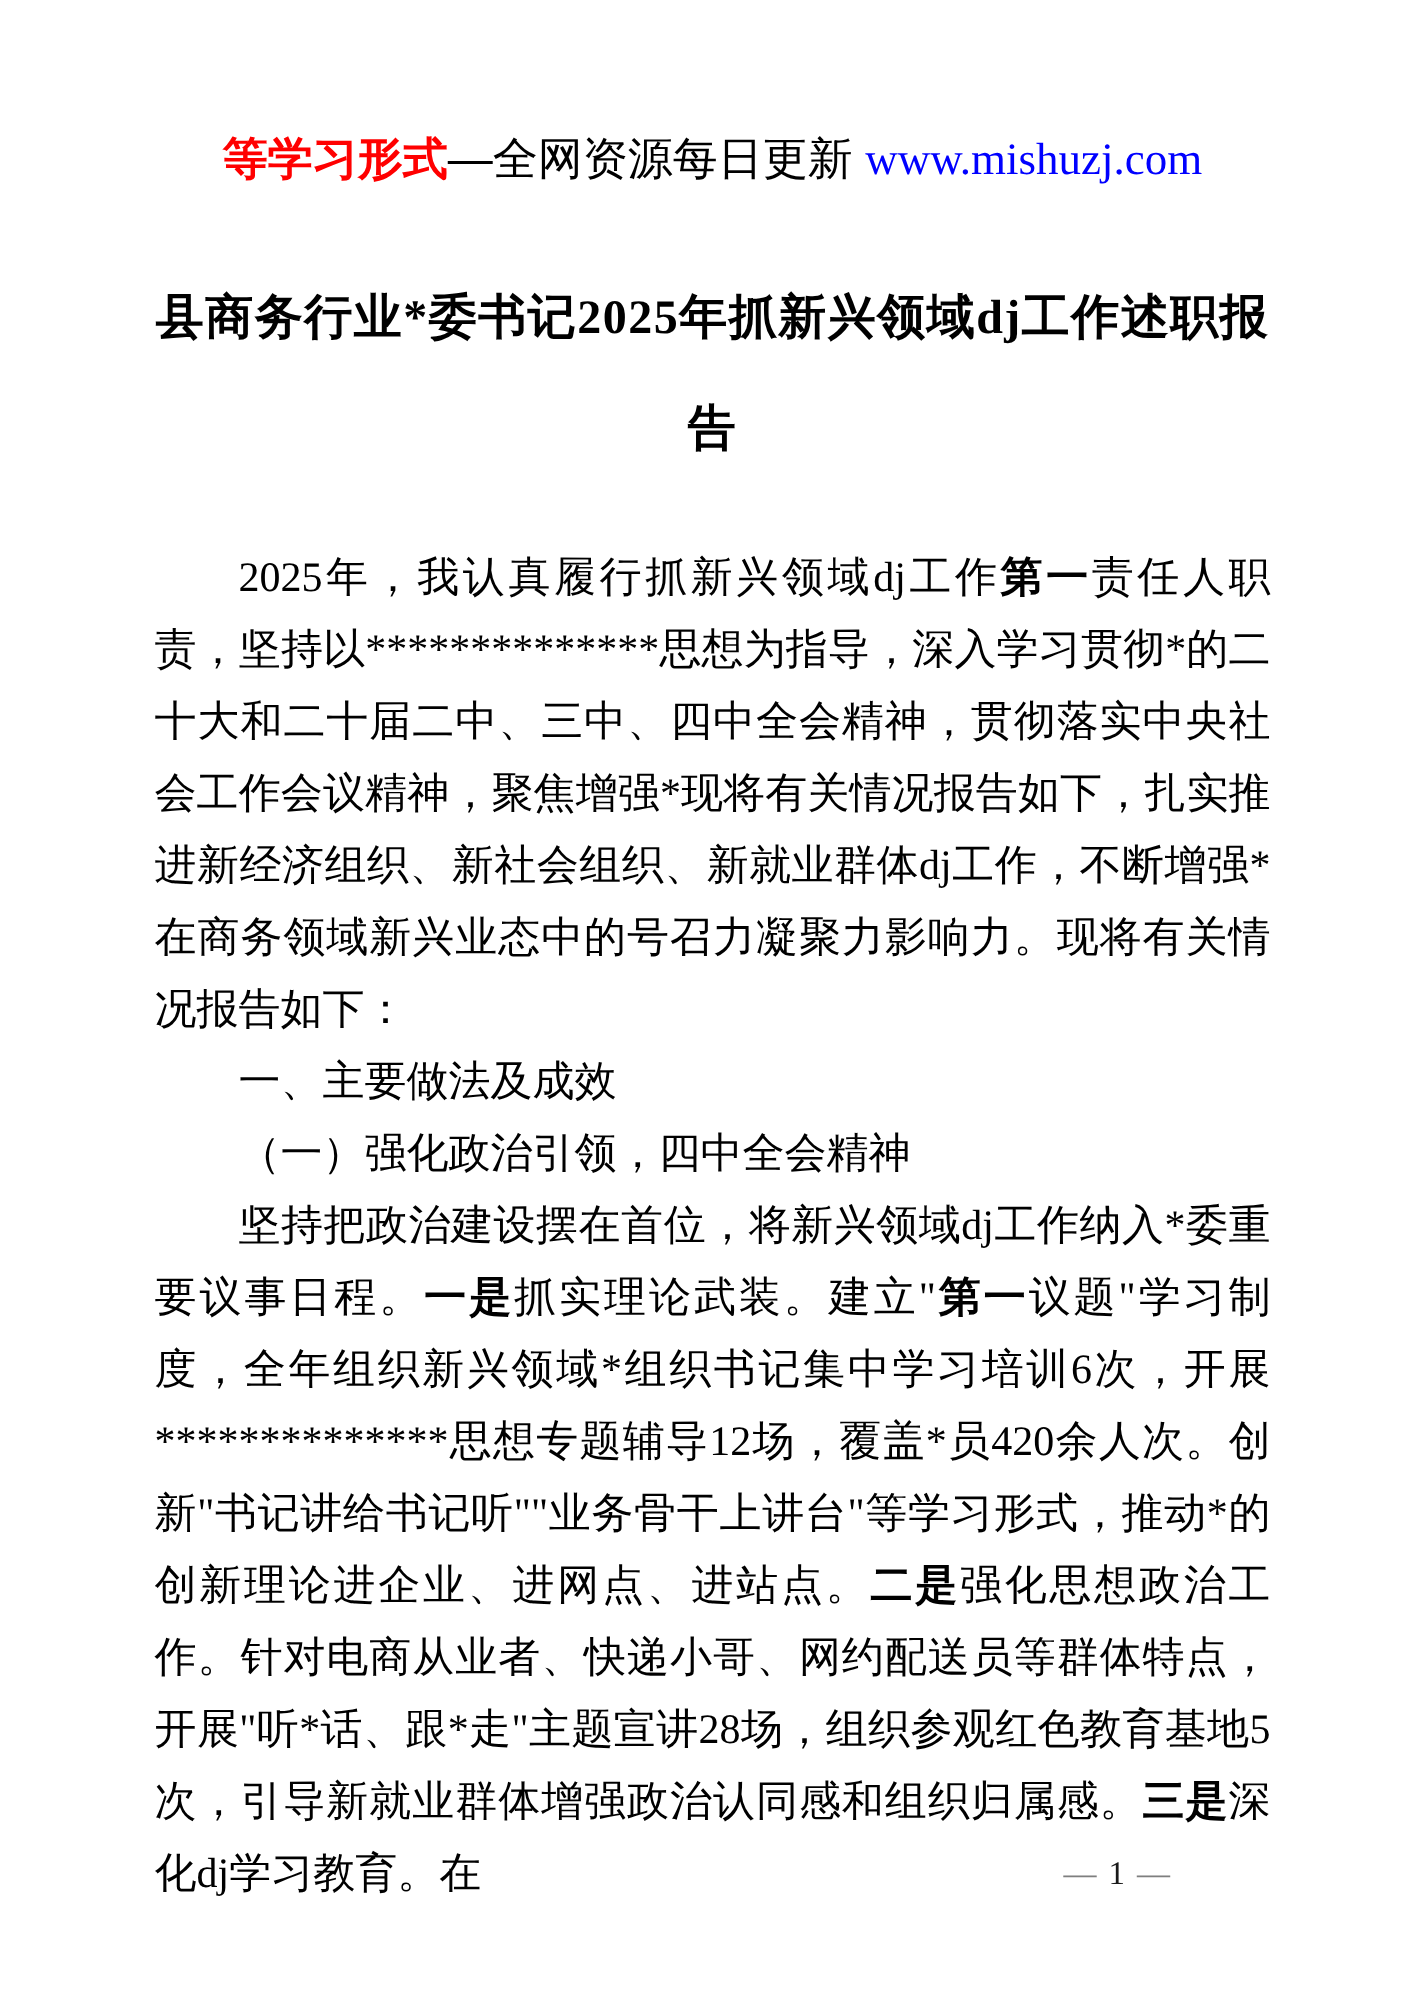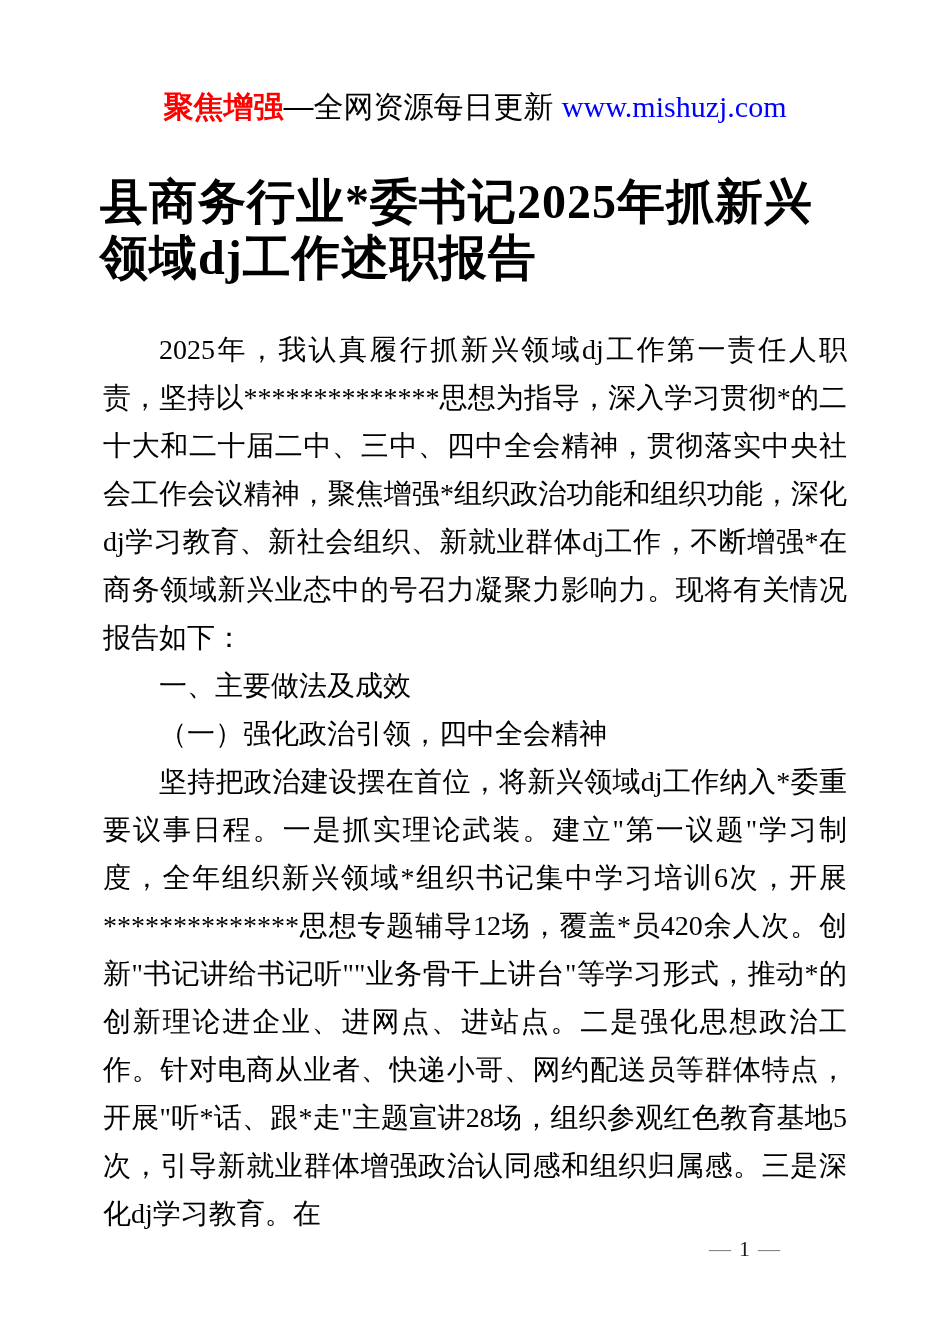--- a/index.html
+++ b/index.html
@@ -16,57 +16,58 @@
     padding-top:86px;
     text-align:center;
     font-family:"Liberation Sans","DejaVu Sans",sans-serif;
     font-size:30px;
     line-height:42px;
     white-space:nowrap;
   }
   .header .site { font-weight:bold; }
   .title {
     margin:46px 100px 0 100px;
-    font-size:48px;
+    font-size:32px;
     font-weight:bold;
-    line-height:56px;
+    text-align:center;
+    line-height:74px;
     letter-spacing:1px;
   }
   .content {
     margin:40px 103px 0 103px;
     font-size:28px;
     line-height:48px;
     text-align:justify;
   }
   .para { margin:0; padding:0; text-indent:2em; }
-  .b { font-weight:normal; }
+  .b { font-weight:bold; }
   .footer {
     position:absolute;
     top:1236px;
     right:168px;
     font-size:22px;
     line-height:26px;
     letter-spacing:2px;
   }
   .footer .dash { color:#7f7f7f; }
   .footer .num { color:#1a1a1a; padding:0 6px; }
 </style>
 </head>
 <body>
 
 <div class="page">
 
   <div class="header">
-    <span class="site" style="color: rgb(255, 0, 0);">聚焦增强</span><span class="tag" style="color: rgb(0, 0, 0);">—全网资源每日更新 </span><span class="url" style="color: rgb(0, 0, 255); font-family: Liberation Serif, serif;">www.mishuzj.com</span>
+    <span class="site" style="color: rgb(255, 0, 0);">等学习形式</span><span class="tag" style="color: rgb(0, 0, 0);">—全网资源每日更新 </span><span class="url" style="color: rgb(0, 0, 255); font-family: Liberation Serif, serif;">www.mishuzj.com</span>
   </div>
 
   <h1 class="title">县商务行业*委书记2025年抓新兴领域dj工作述职报告</h1>
 
   <div class="content" id="content">
-      <p class="para"><span>2025年，我认真履行抓新兴领域dj工作</span><span class="b">第一</span><span>责任人职责，坚持以**************思想为指导，深入学习贯彻*的二十大和二十届二中、三中、四中全会精神，贯彻落实中央社会工作会议精神，聚焦增强*组织政治功能和组织功能，深化dj学习教育、新社会组织、新就业群体dj工作，不断增强*在商务领域新兴业态中的号召力凝聚力影响力。现将有关情况报告如下：</span></p>
+      <p class="para"><span>2025年，我认真履行抓新兴领域dj工作</span><span class="b">第一</span><span>责任人职责，坚持以**************思想为指导，深入学习贯彻*的二十大和二十届二中、三中、四中全会精神，贯彻落实中央社会工作会议精神，聚焦增强*现将有关情况报告如下，扎实推进新经济组织、新社会组织、新就业群体dj工作，不断增强*在商务领域新兴业态中的号召力凝聚力影响力。现将有关情况报告如下：</span></p>
       <p class="para"><span>一、主要做法及成效</span></p>
       <p class="para"><span>（一）强化政治引领，四中全会精神</span></p>
       <p class="para"><span>坚持把政治建设摆在首位，将新兴领域dj工作纳入*委重要议事日程。</span><span class="b">一是</span><span>抓实理论武装。建立"</span><span class="b">第一</span><span>议题"学习制度，全年组织新兴领域*组织书记集中学习培训6次，开展**************思想专题辅导12场，覆盖*员420余人次。创新"书记讲给书记听""业务骨干上讲台"等学习形式，推动*的创新理论进企业、进网点、进站点。</span><span class="b">二是</span><span>强化思想政治工作。针对电商从业者、快递小哥、网约配送员等群体特点，开展"听*话、跟*走"主题宣讲28场，组织参观红色教育基地5次，引导新就业群体增强政治认同感和组织归属感。</span><span class="b">三是</span><span>深化dj学习教育。在</span></p>
     </div>
 
   <div class="footer">
     <span class="dash">—</span><span class="num">1</span><span class="dash">—</span>
   </div>
 
 </div>

